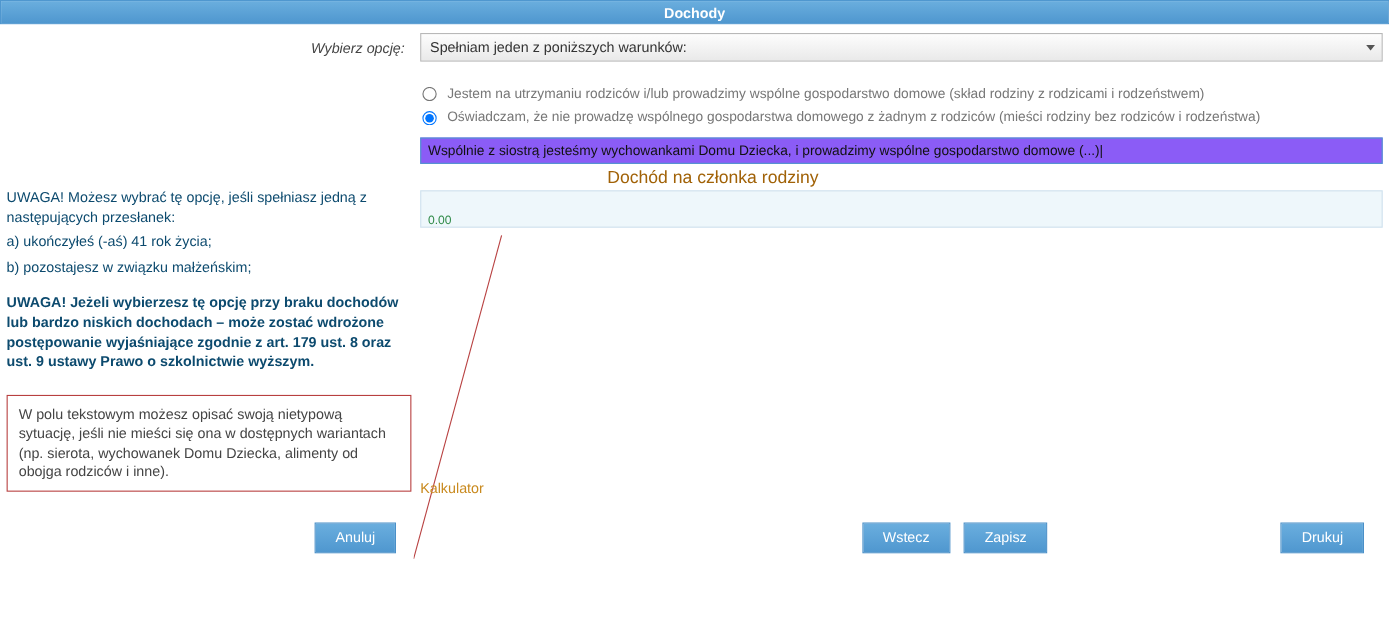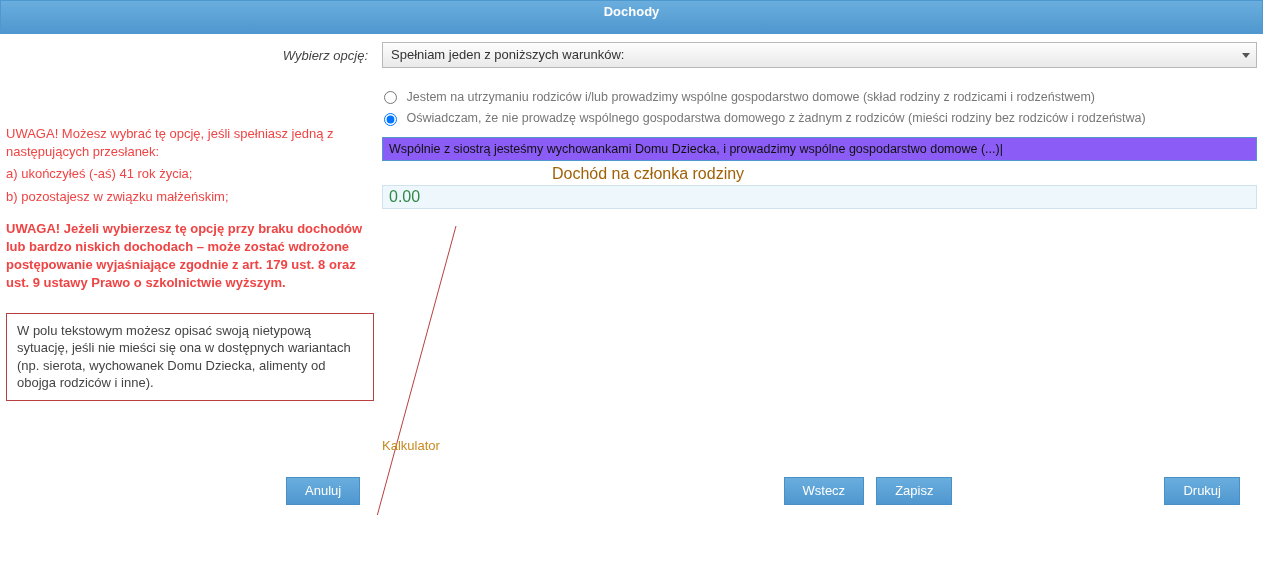--- a/index.html
+++ b/index.html
@@ -12,21 +12,21 @@
     width: 1263px;
   }
   .panel {
     width: 1263px;
   }
   .panel-header {
     background: #5a9fd4;
     background: linear-gradient(#6aaede, #4f97cf);
     color: #fff;
     text-align: center;
-    height: 34px;
+    height: 22px;
     line-height: 22px;
     font-weight: bold;
     font-size: 13px;
     border: 1px solid #4f97cf;
   }
   .body-wrap {
     display: flex;
     padding: 8px 6px 2px 6px;
   }
   .left-col {
@@ -94,30 +94,30 @@
     font-size: 16px;
     color: #a16207;
     margin: 4px 0 0 170px;
   }
   .value-box {
     width: 100%;
     height: 24px;
     border: 1px solid #cfe2ee;
     background: #eef7fb;
     color: #2f8a47;
-    font-size: 16px;
-    padding: 0 6px;
+    font-size: 11px;
+    padding: 16px 6px;
     line-height: 22px;
     margin-top: 2px;
   }
   .notes {
     font-size: 13px;
-    color: #ef4444;
+    color: #0c4a6e;
     line-height: 1.4;
-    margin-top: 62px;
+    margin-top: 120px;
   }
   .notes p { margin: 0 0 4px 0; }
   .notes .strong { font-weight: bold; }
   .desc-box {
     border: 1px solid #b84040;
     padding: 8px 10px;
     margin-top: 20px;
     color: #444;
     font-size: 13px;
     line-height: 1.35;

